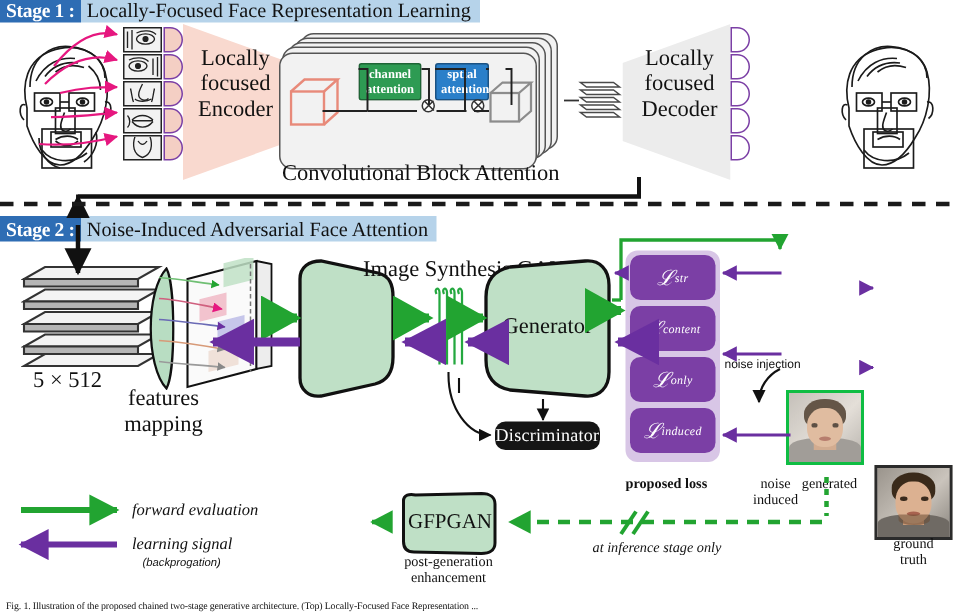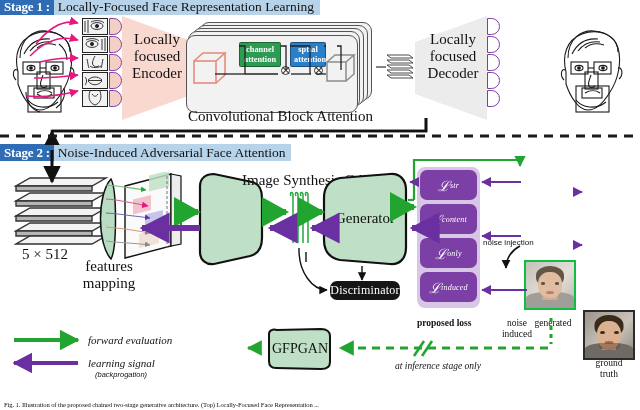--- a/index.html
+++ b/index.html
@@ -445,20 +445,24 @@
     <div>ground</div>
       <div>truth</div>
   </div>
 
   <div class="abs" style="left:263px;top:328px;">
     <svg width="72" height="42" viewBox="0 0 72 42">
       <path d="M6 6 C6 2 10 1 14 2 L58 1 C64 1 67 4 67 8 L67 34 C67 39 63 41 58 41 L13 40 C8 40 6 37 6 33 Z" fill="#bfe0c6" stroke="#111" stroke-width="2"></path>
     </svg>
   </div>
   <div class="abs label-serif" style="left:272px;top:340px;width:56px;text-align:center;font-size:14px;">GFPGAN</div>
+  <div class="abs small-serif ctr" style="left:256px;top:370px;width:86px;line-height:11px;">
+    <div>post-generation</div>
+    <div>enhancement</div>
+  </div>
 
   <div class="abs small-serif ital" style="left:395px;top:361px;">at inference stage only</div>
 
   <div class="abs small-serif ital" style="left:88px;top:334px;font-size:11px;">forward evaluation</div>
   <div class="abs small-serif ital" style="left:88px;top:357px;font-size:11px;">learning signal</div>
   <div class="abs tiny-serif ital" style="left:95px;top:370px;font-size:7.5px;">(backprogation)</div>
 
   <div class="abs cap-text" style="left:4px;top:401px;">Fig. 1.  Illustration of the proposed chained two-stage generative architecture. (Top) Locally-Focused Face Representation ...</div>
 
   <svg class="overlay">

